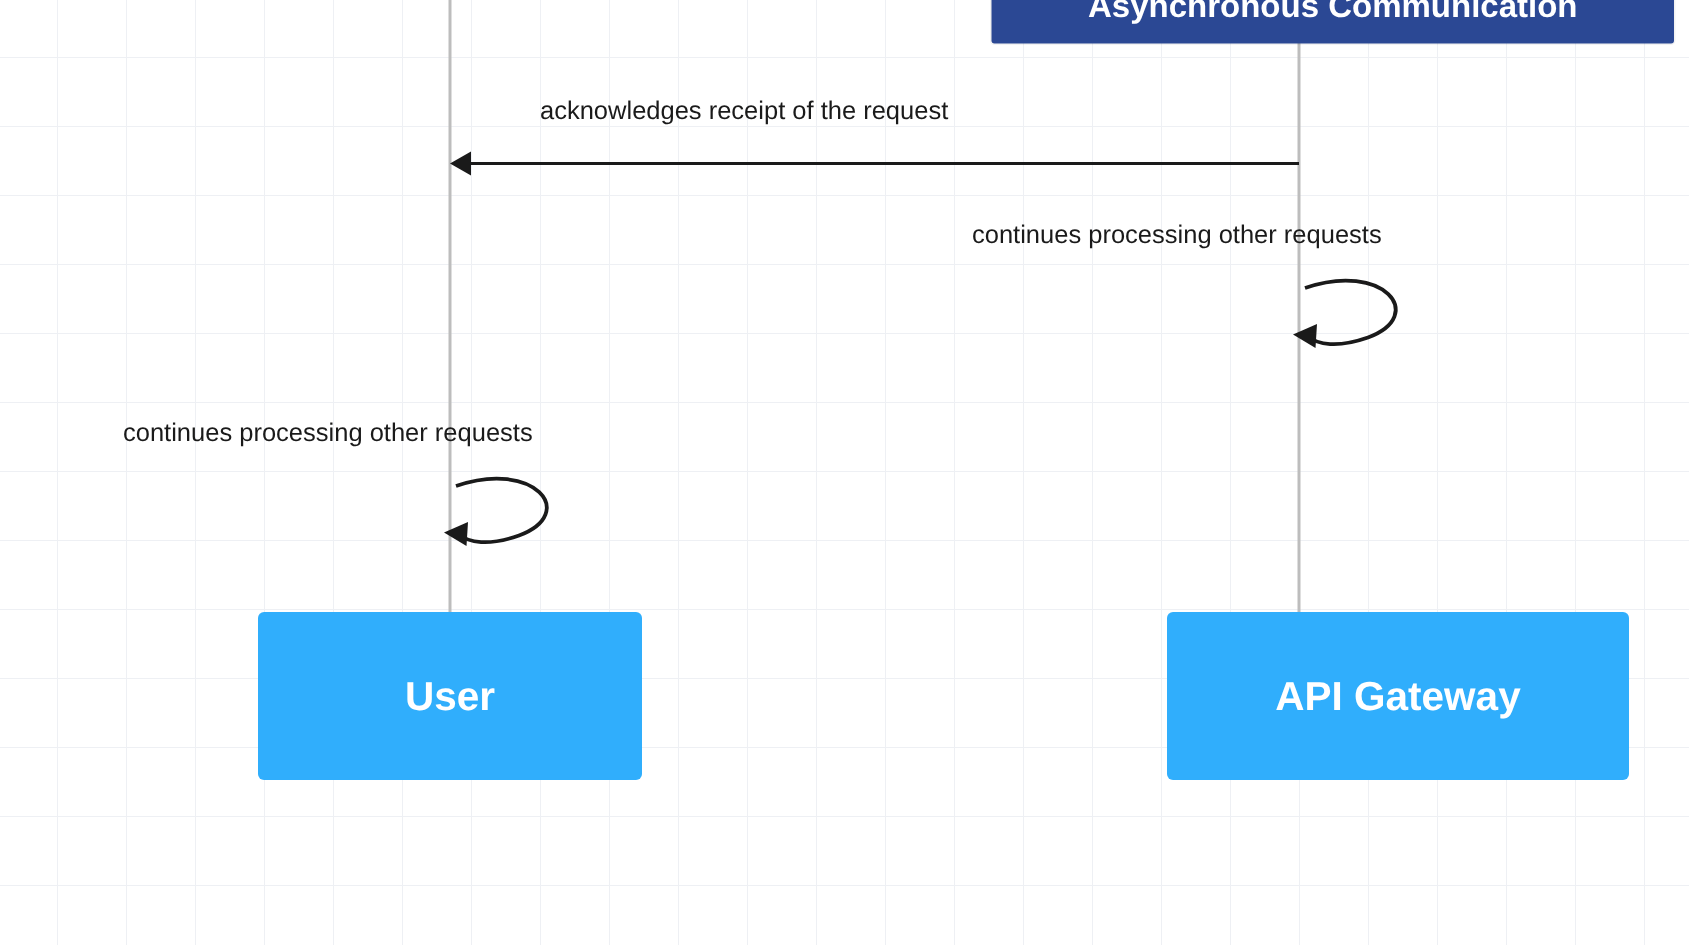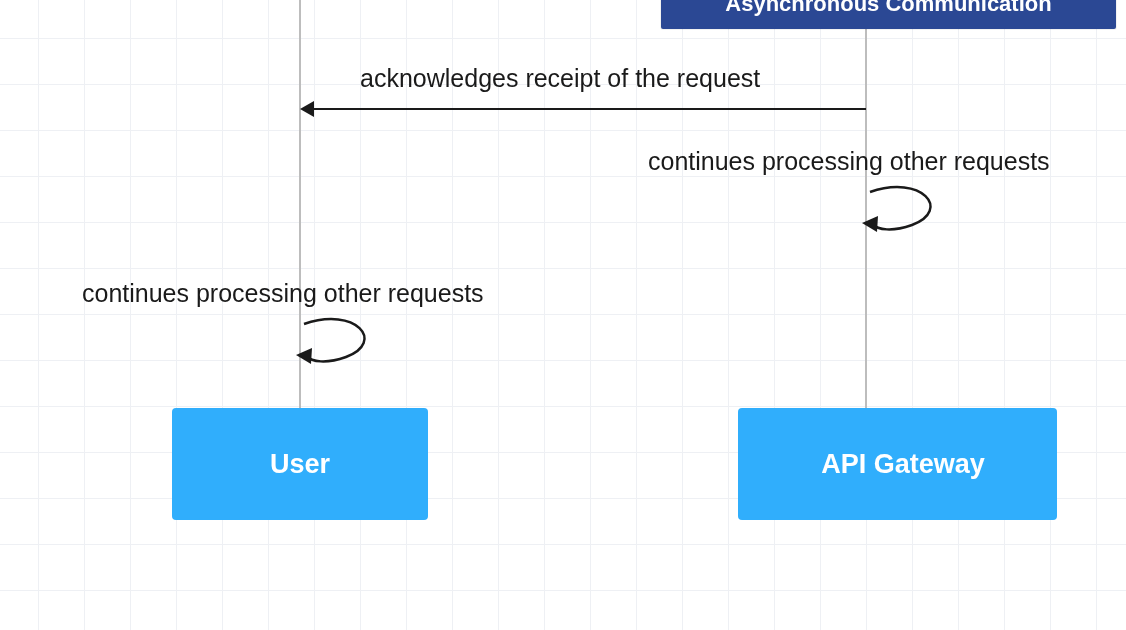--- a/index.html
+++ b/index.html
@@ -53,21 +53,21 @@
     font-weight: 700;
     font-size: 27px;
     border-radius: 4px;
     display: flex;
     align-items: center;
     justify-content: center;
   }
   .msg-label {
     position: absolute;
     color: #1a1a1a;
-    font-size: 25px;
+    font-size: 17px;
     white-space: nowrap;
   }
   .arrow-line {
     position: absolute;
     height: 0;
     border-top: 2.5px solid #1a1a1a;
   }
   .arrow-head-left {
     position: absolute;
     width: 0; height: 0;
@@ -106,17 +106,17 @@
 
   <div class="msg-label" style="left:82px; top:279px;">continues processing other requests</div>
   <svg class="loop" style="left:296px; top:312px;" width="90" height="60">
     <path d="M 8 12 C 60 -6, 90 30, 50 45 C 30 52, 16 50, 10 44" fill="none" stroke="#1a1a1a" stroke-width="2.5"></path>
     <polygon points="0,43 16,36 15,52" fill="#1a1a1a"></polygon>
   </svg>
 
   <div class="actor-box" style="left:172px; top:408px; width:256px; height:112px;">
     <span>User</span>
   </div>
-  <div class="actor-box" style="left:738px; top:408px; width:308px; height:112px;padding-left:11px;">
+  <div class="actor-box" style="left:778px; top:408px; width:308px; height:112px;">
     <span>API Gateway</span>
   </div>
 
 </div>
 
 </body></html>

